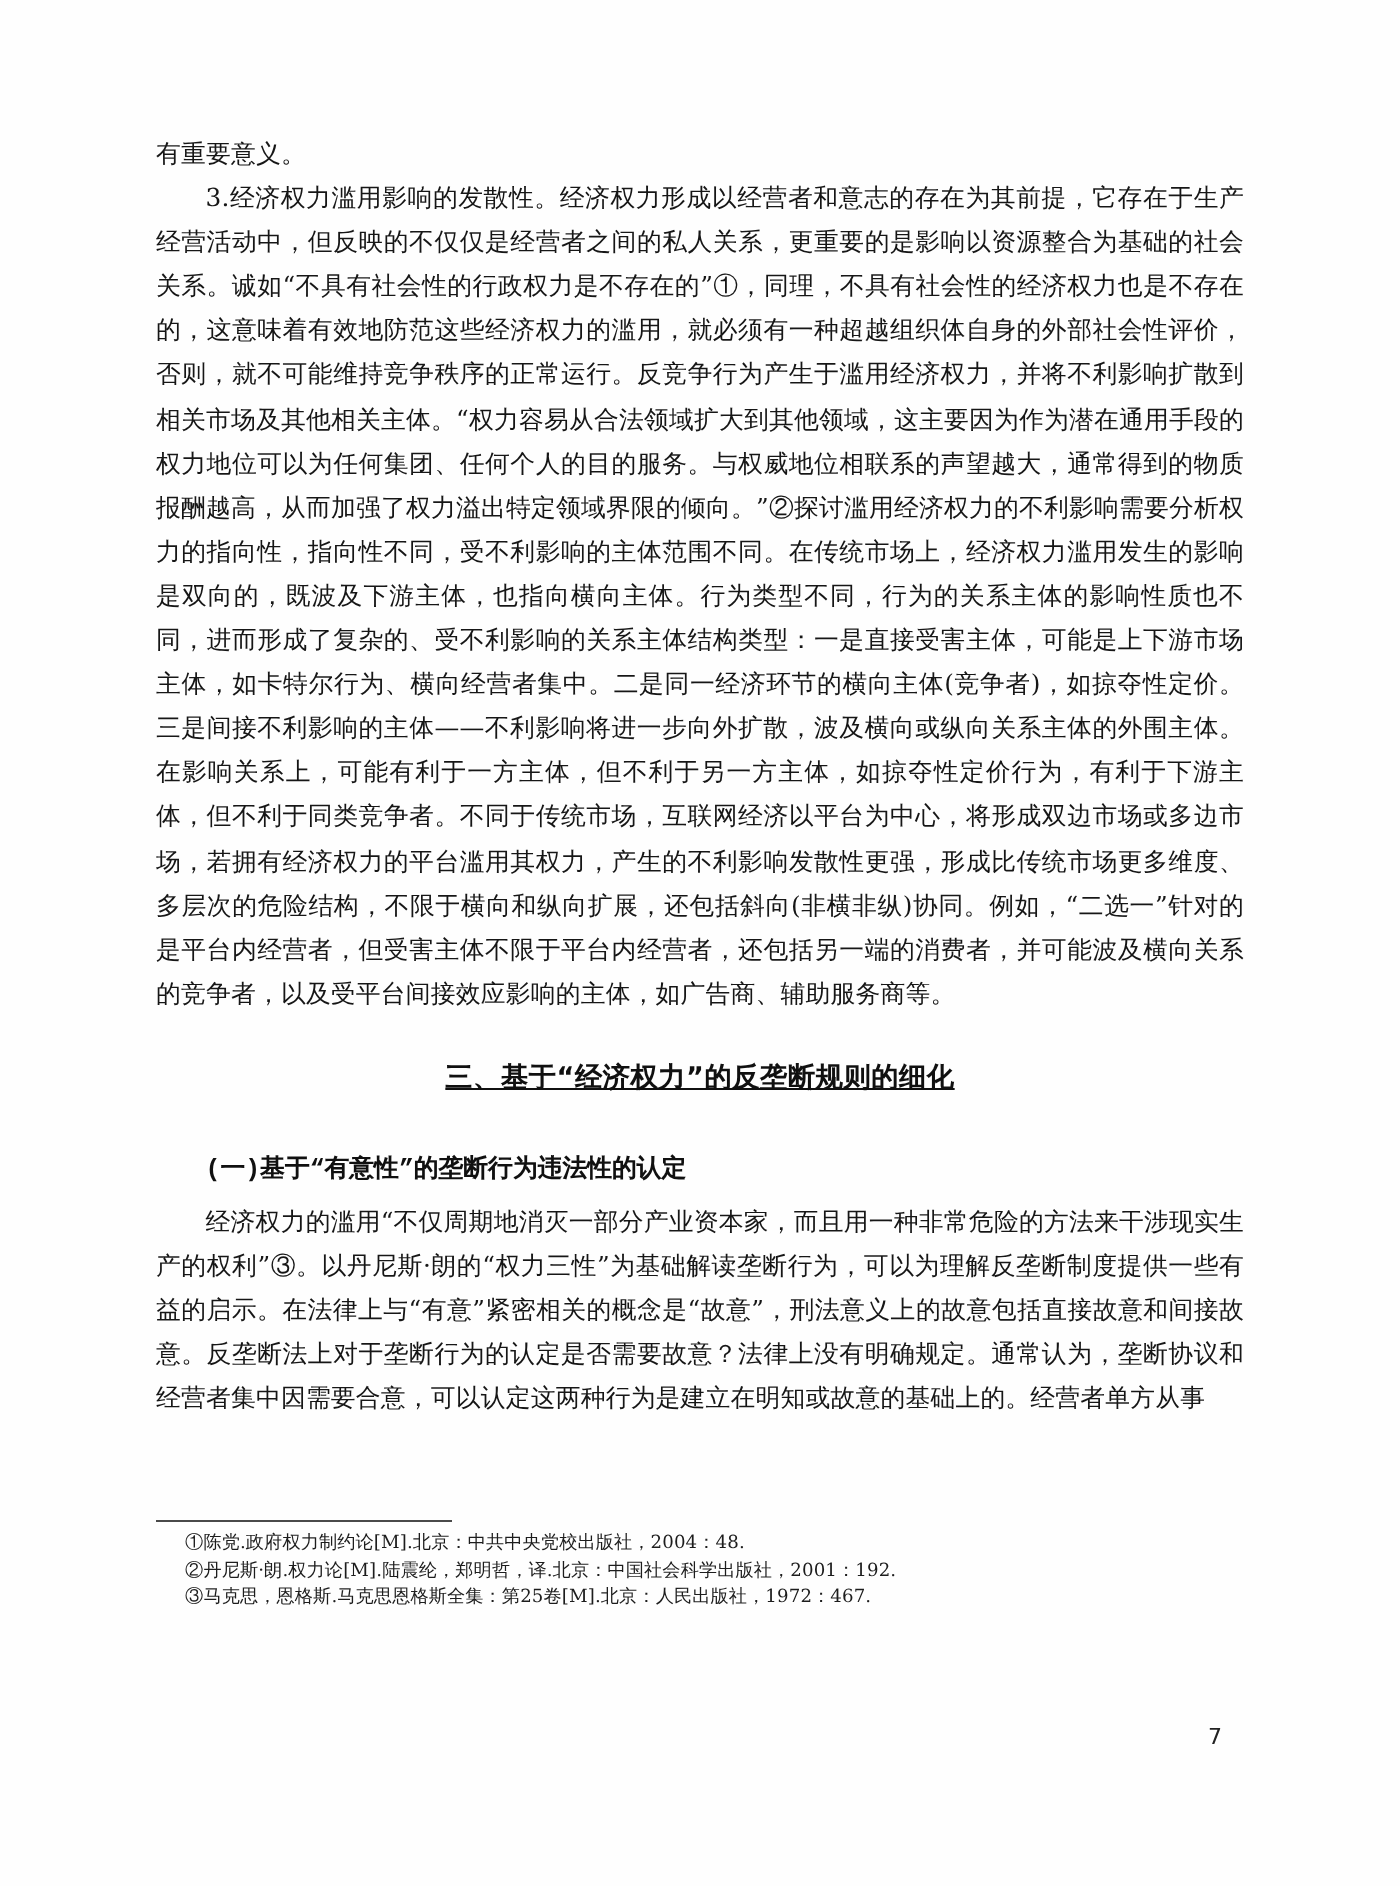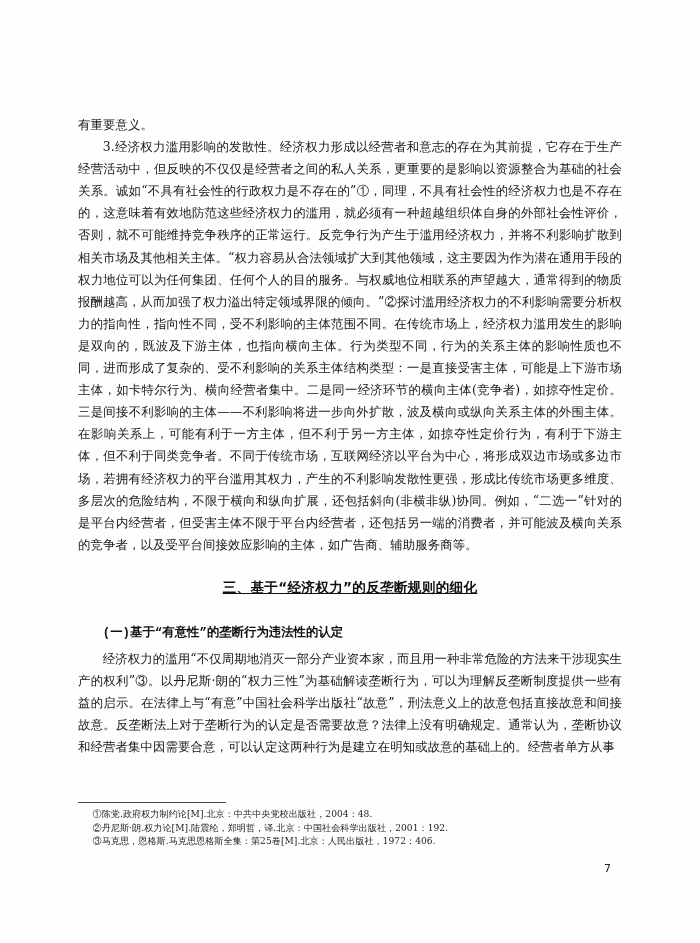--- a/index.html
+++ b/index.html
@@ -17,21 +17,20 @@
     height: 943px;
     background: #fefefe;
     overflow: hidden;
     box-sizing: border-box;
   }
   .content {
     position: absolute;
     left: 78px;
     top: 66px;
     width: 544px;
-    margin-top: 48px;
   }
   p.body-par {
     margin: 0;
     font-size: 12.4px;
     line-height: 22.1px;
     text-align: justify;
     text-justify: inter-ideograph;
     text-indent: 0;
     letter-spacing: 0.1px;
     color: #161616;
@@ -59,21 +58,21 @@
     font-family: Liberation Mono, monospace;
     text-indent: 2em;
     line-height: 22px;
     color: #101010;
   }
   .sub-gap-top { height: 9px; }
   .sub-gap-bottom { height: 4px; }
   .footnotes {
     position: absolute;
     left: 78px;
-    top: 802px;
+    top: 760px;
     width: 544px;
   }
   .fn-rule {
     width: 148px;
     height: 0;
     border-top: 1px solid #4a4a4a;
     margin: 0 0 5px 0;
   }
   .fn-item {
     margin: 0;
@@ -110,26 +109,26 @@
 
     <div class="heading-gap-bottom"></div>
 
 
     <div class="sub-gap-top"></div>
 
     <h3 class="sub-heading">(一)基于“有意性”的垄断行为违法性的认定</h3>
 
     <div class="sub-gap-bottom"></div>
 
-    <p class="body-par indent2">经济权力的滥用“不仅周期地消灭一部分产业资本家，而且用一种非常危险的方法来干涉现实生产的权利”③。以丹尼斯·朗的“权力三性”为基础解读垄断行为，可以为理解反垄断制度提供一些有益的启示。在法律上与“有意”中国社会科学出版社“故意”，刑法意义上的故意包括直接故意和间接故意。反垄断法上对于垄断行为的认定是否需要故意？法律上没有明确规定。通常认为，垄断协议和经营者集中因需要合意，可以认定这两种行为是建立在明知或故意的基础上的。经营者单方从事</p>
+    <p class="body-par indent2">经济权力的滥用“不仅周期地消灭一部分产业资本家，而且用一种非常危险的方法来干涉现实生产的权利”③。以丹尼斯·朗的“权力三性”为基础解读垄断行为，可以为理解反垄断制度提供一些有益的启示。在法律上与“有意”紧密相关的概念是“故意”，刑法意义上的故意包括直接故意和间接故意。反垄断法上对于垄断行为的认定是否需要故意？法律上没有明确规定。通常认为，垄断协议和经营者集中因需要合意，可以认定这两种行为是建立在明知或故意的基础上的。经营者单方从事</p>
 
   </div>
 
   <div class="footnotes">
     <div class="fn-rule"></div>
     <p class="fn-item">①陈党.政府权力制约论[M].北京：中共中央党校出版社，2004：48.</p>
     <p class="fn-item">②丹尼斯·朗.权力论[M].陆震纶，郑明哲，译.北京：中国社会科学出版社，2001：192.</p>
-    <p class="fn-item">③马克思，恩格斯.马克思恩格斯全集：第25卷[M].北京：人民出版社，1972：406.</p>
+    <p class="fn-item">③马克思，恩格斯.马克思恩格斯全集：第25卷[M].北京：人民出版社，1972：467.</p>
   </div>
 
   <div class="page-number">7</div>
 
 </div>
 
 </body></html>

